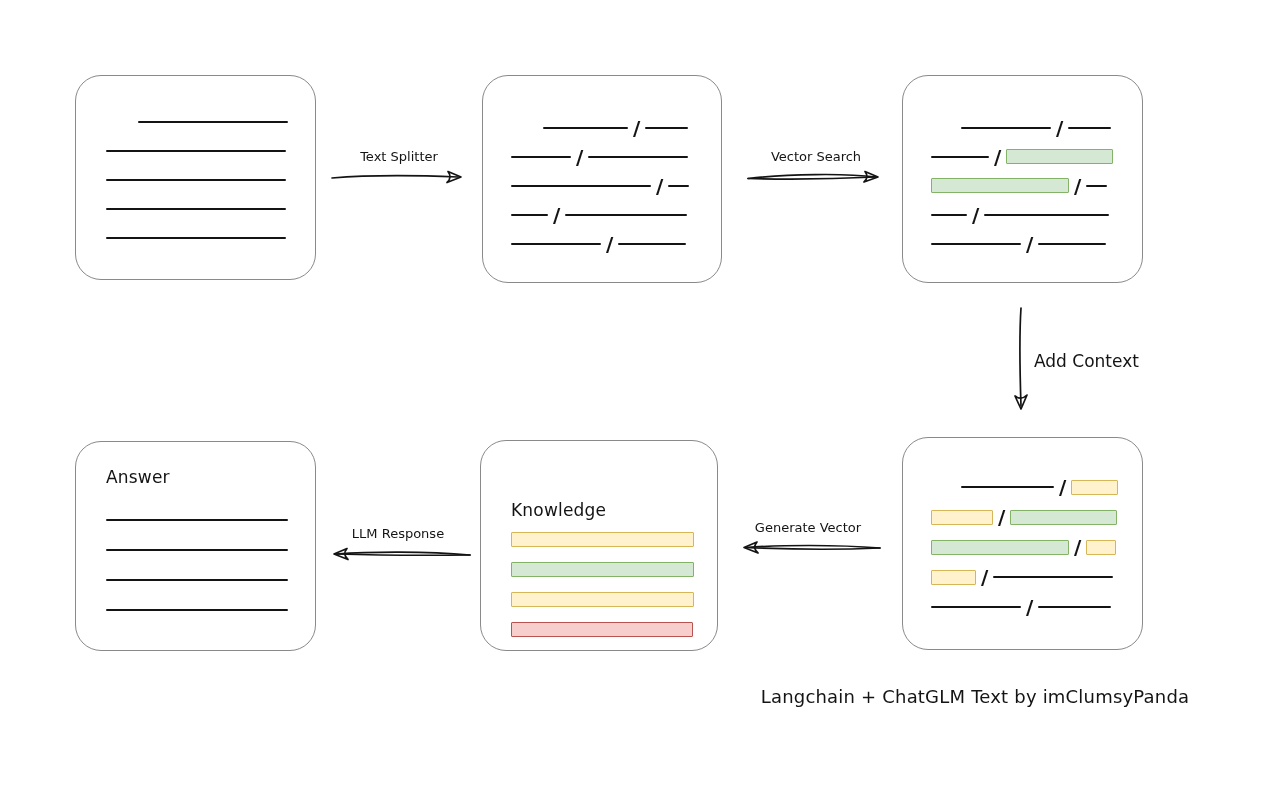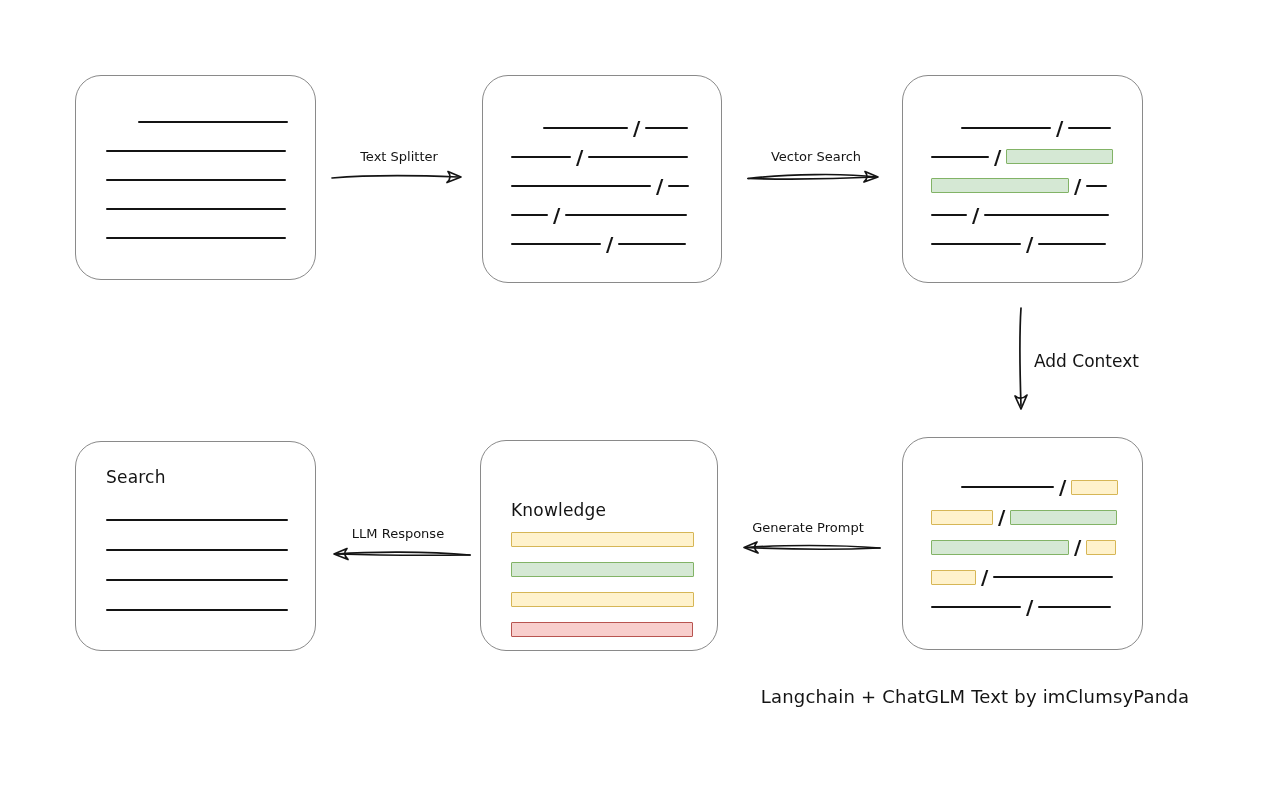--- a/index.html
+++ b/index.html
@@ -231,21 +231,21 @@
         </div>
         <div class="seg-row" style="height: 30px;">
           <span class="bar bar-red" style="width: 182px;"></span>
         </div>
       </div>
   </div>
 
   <div class="box box-answer">
     <div class="rows">
         <div class="seg-row" style="height: 28px; margin-bottom: 14px;">
-          <div class="heading">Search</div>
+          <div class="heading">Answer</div>
         </div>
         <div class="seg-row" style="height: 30px;">
           <span class="tline" style="width: 182px;"></span>
         </div>
         <div class="seg-row" style="height: 30px;">
           <span class="tline" style="width: 182px;"></span>
         </div>
         <div class="seg-row" style="height: 30px;">
           <span class="tline" style="width: 182px;"></span>
         </div>
@@ -272,21 +272,21 @@
     </svg>
   </div>
 
   <svg class="arrow-add-context-line" width="22" height="112" viewBox="0 0 22 112">
     <path class="sketch" d="M11,2 C 9,32 10,70 11,100"></path>
     <path class="sketch" d="M5,90 L11,103 L17,89 C 13,93 9,93 5,90 Z"></path>
   </svg>
   <div class="arrow-add-context-label">Add Context</div>
 
   <div class="arrow-group arrow-generate-prompt">
-    <div class="arrow-label">Generate Prompt</div>
+    <div class="arrow-label">Generate Vector</div>
     <svg width="148" height="18" viewBox="0 0 148 18">
       <path class="sketch" d="M146,9 C 102,5.5 46,6 12,8.5"></path>
       <path class="sketch" d="M146,9 C 102,11 46,10 12,8.5"></path>
       <path class="sketch" d="M23,3 L10,8.5 L24,14 C 20,10.5 20,6.5 23,3 Z"></path>
     </svg>
   </div>
 
   <div class="arrow-group arrow-llm-response">
     <div class="arrow-label">LLM Response</div>
     <svg width="148" height="18" viewBox="0 0 148 18">

